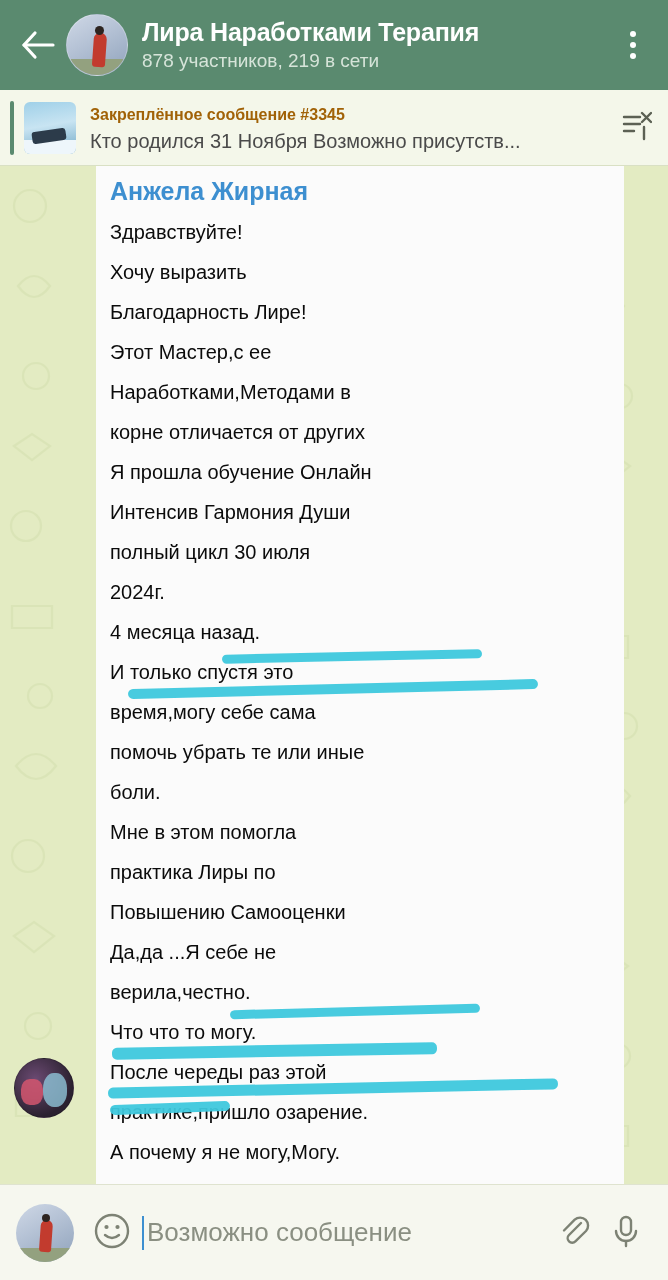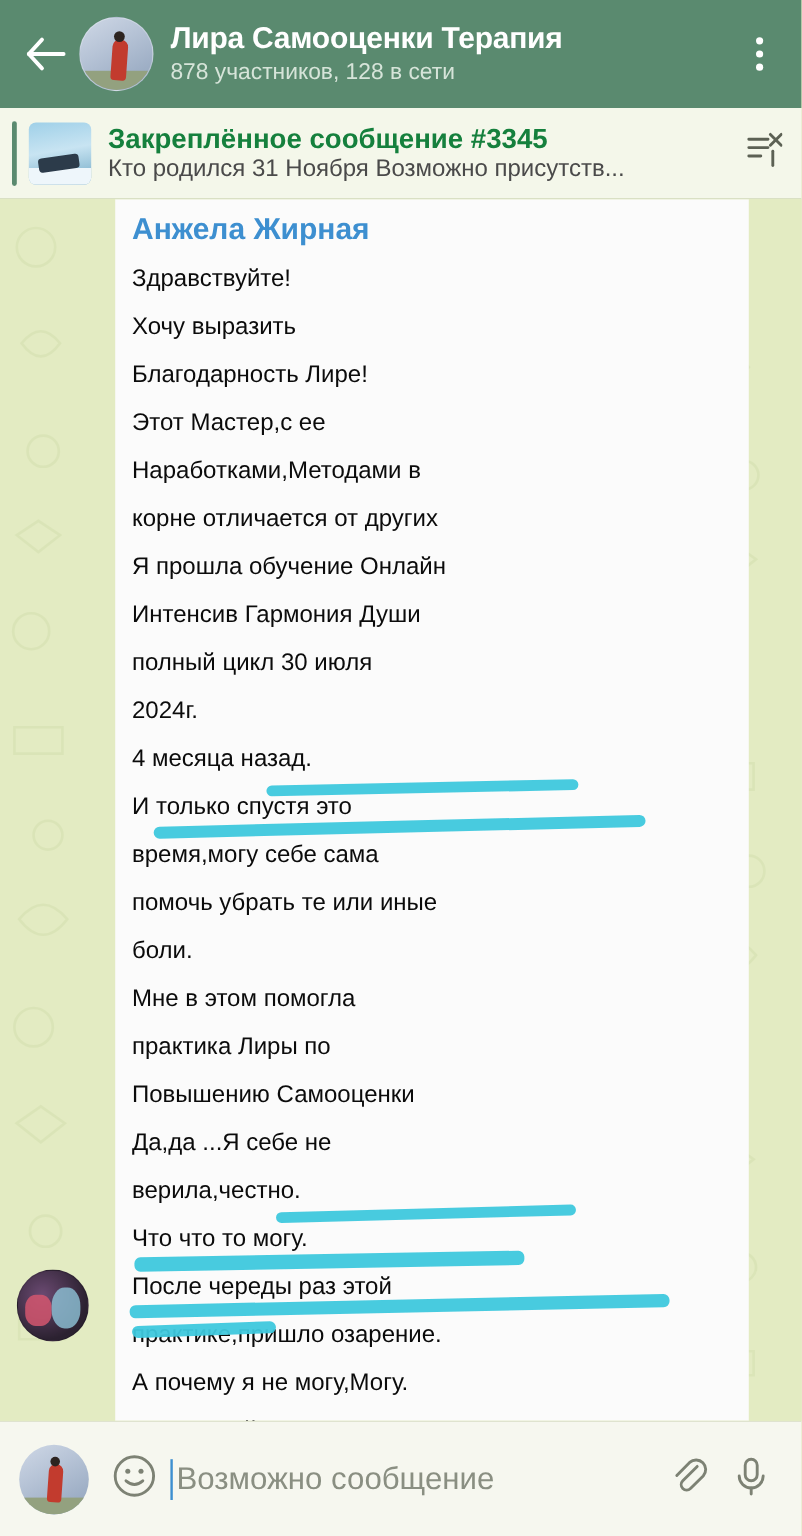--- a/index.html
+++ b/index.html
@@ -152,23 +152,23 @@
     background: #eef6fb;
   }
   .pinned-text {
     flex: 1 1 auto;
     min-width: 0;
     display: flex;
     flex-direction: column;
     justify-content: center;
   }
   .pinned-title {
-    font-size: 23px;
+    font-size: 16px;
     font-weight: bold;
-    color: #15803d;
+    color: #a16207;
     white-space: nowrap;
     overflow: hidden;
     line-height: 26px;
   }
   .pinned-snippet {
     font-size: 20px;
     color: #4a4a4a;
     white-space: nowrap;
     overflow: hidden;
     text-overflow: ellipsis;
@@ -332,22 +332,22 @@
           <path d="M3 15 H32" fill="none" stroke="#ffffff" stroke-width="3.2" stroke-linecap="round"></path>
         </svg>
       </span>
     </div>
     <div class="avatar">
       <div class="fig-ground"></div>
       <div class="fig-body"></div>
       <div class="fig-head"></div>
     </div>
     <div class="title-wrap">
-      <div class="chat-title">Лира Самооценки Терапия</div>
-      <div class="chat-sub">878 участников, 128 в сети</div>
+      <div class="chat-title">Лира Наработками Терапия</div>
+      <div class="chat-sub">878 участников, 219 в сети</div>
     </div>
     <div class="menu-btn">
       <i></i>
       <i></i>
       <i></i>
     </div>
   </div>
 
   <div class="pinned">
     <div class="pinned-bar"></div>

